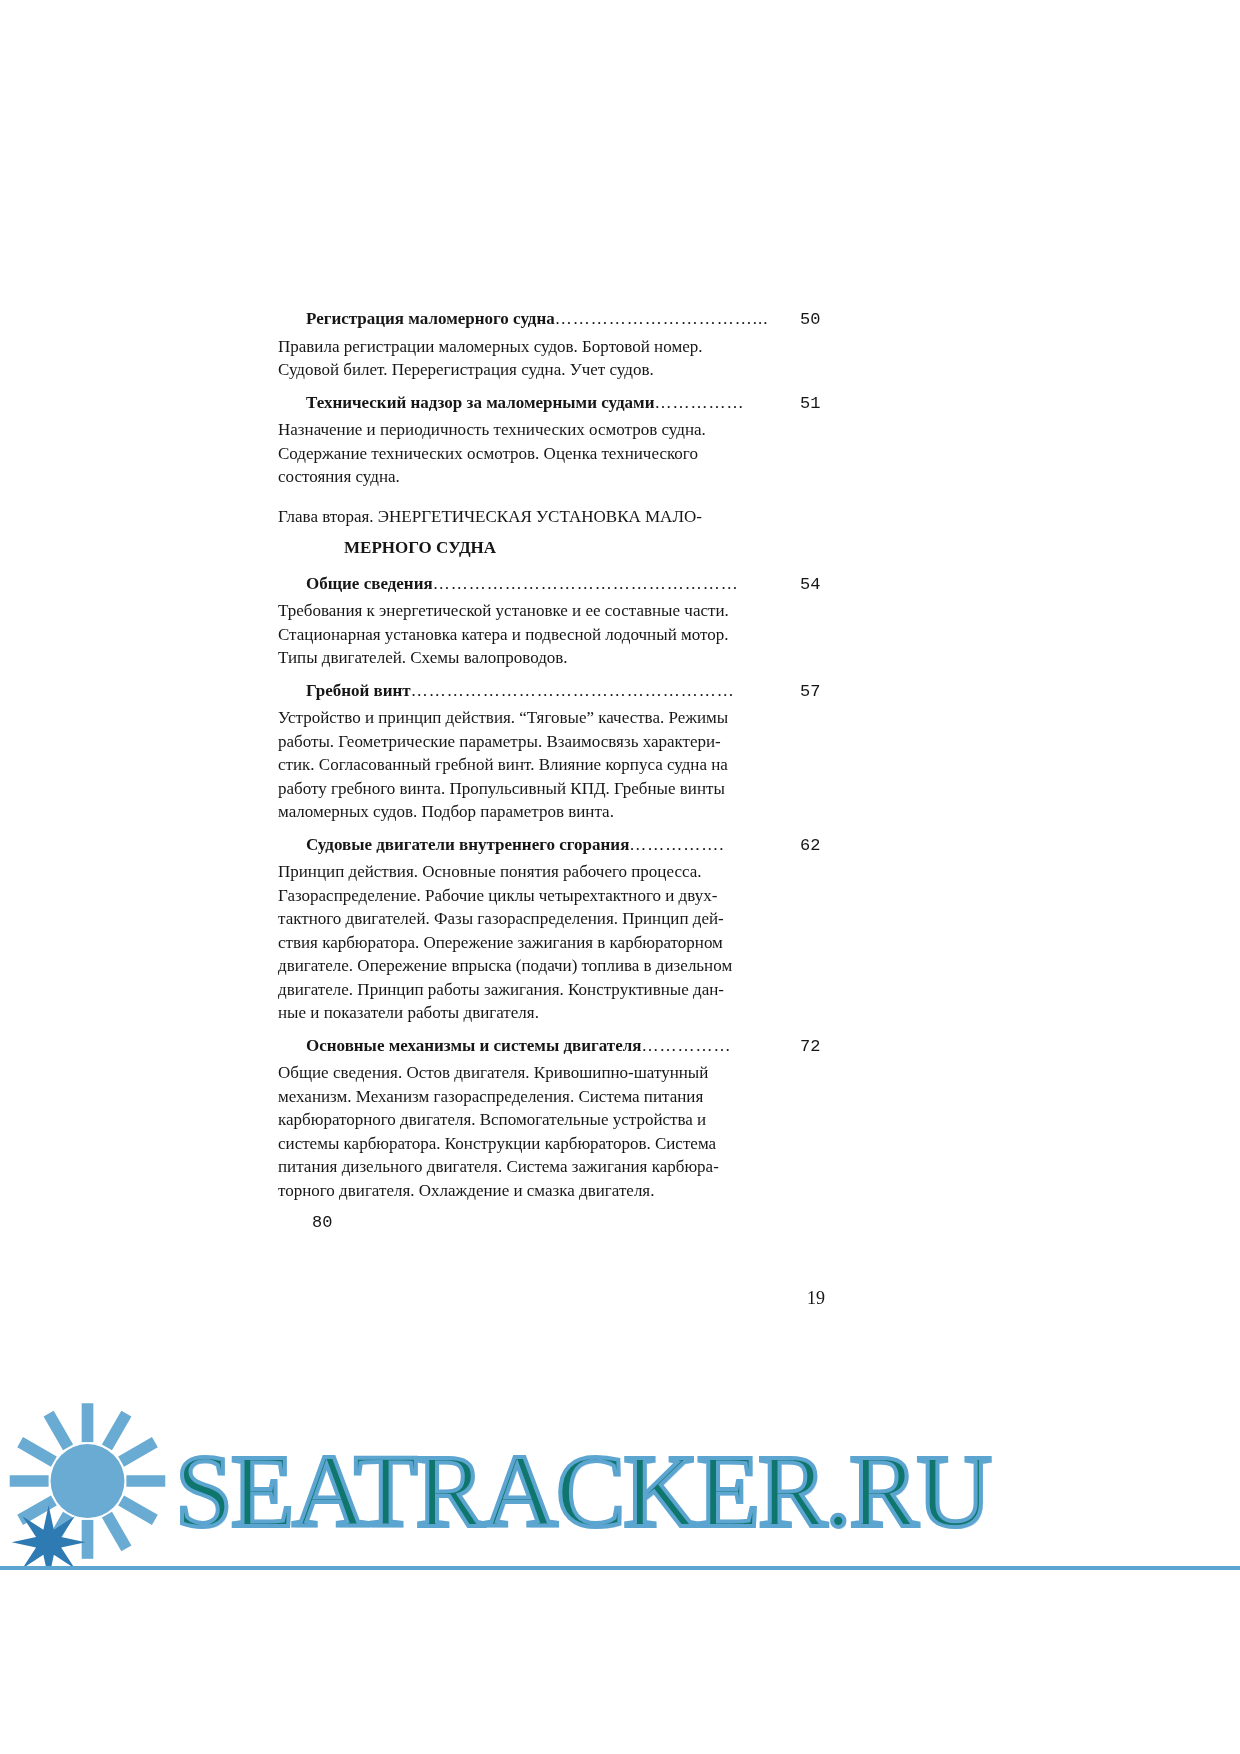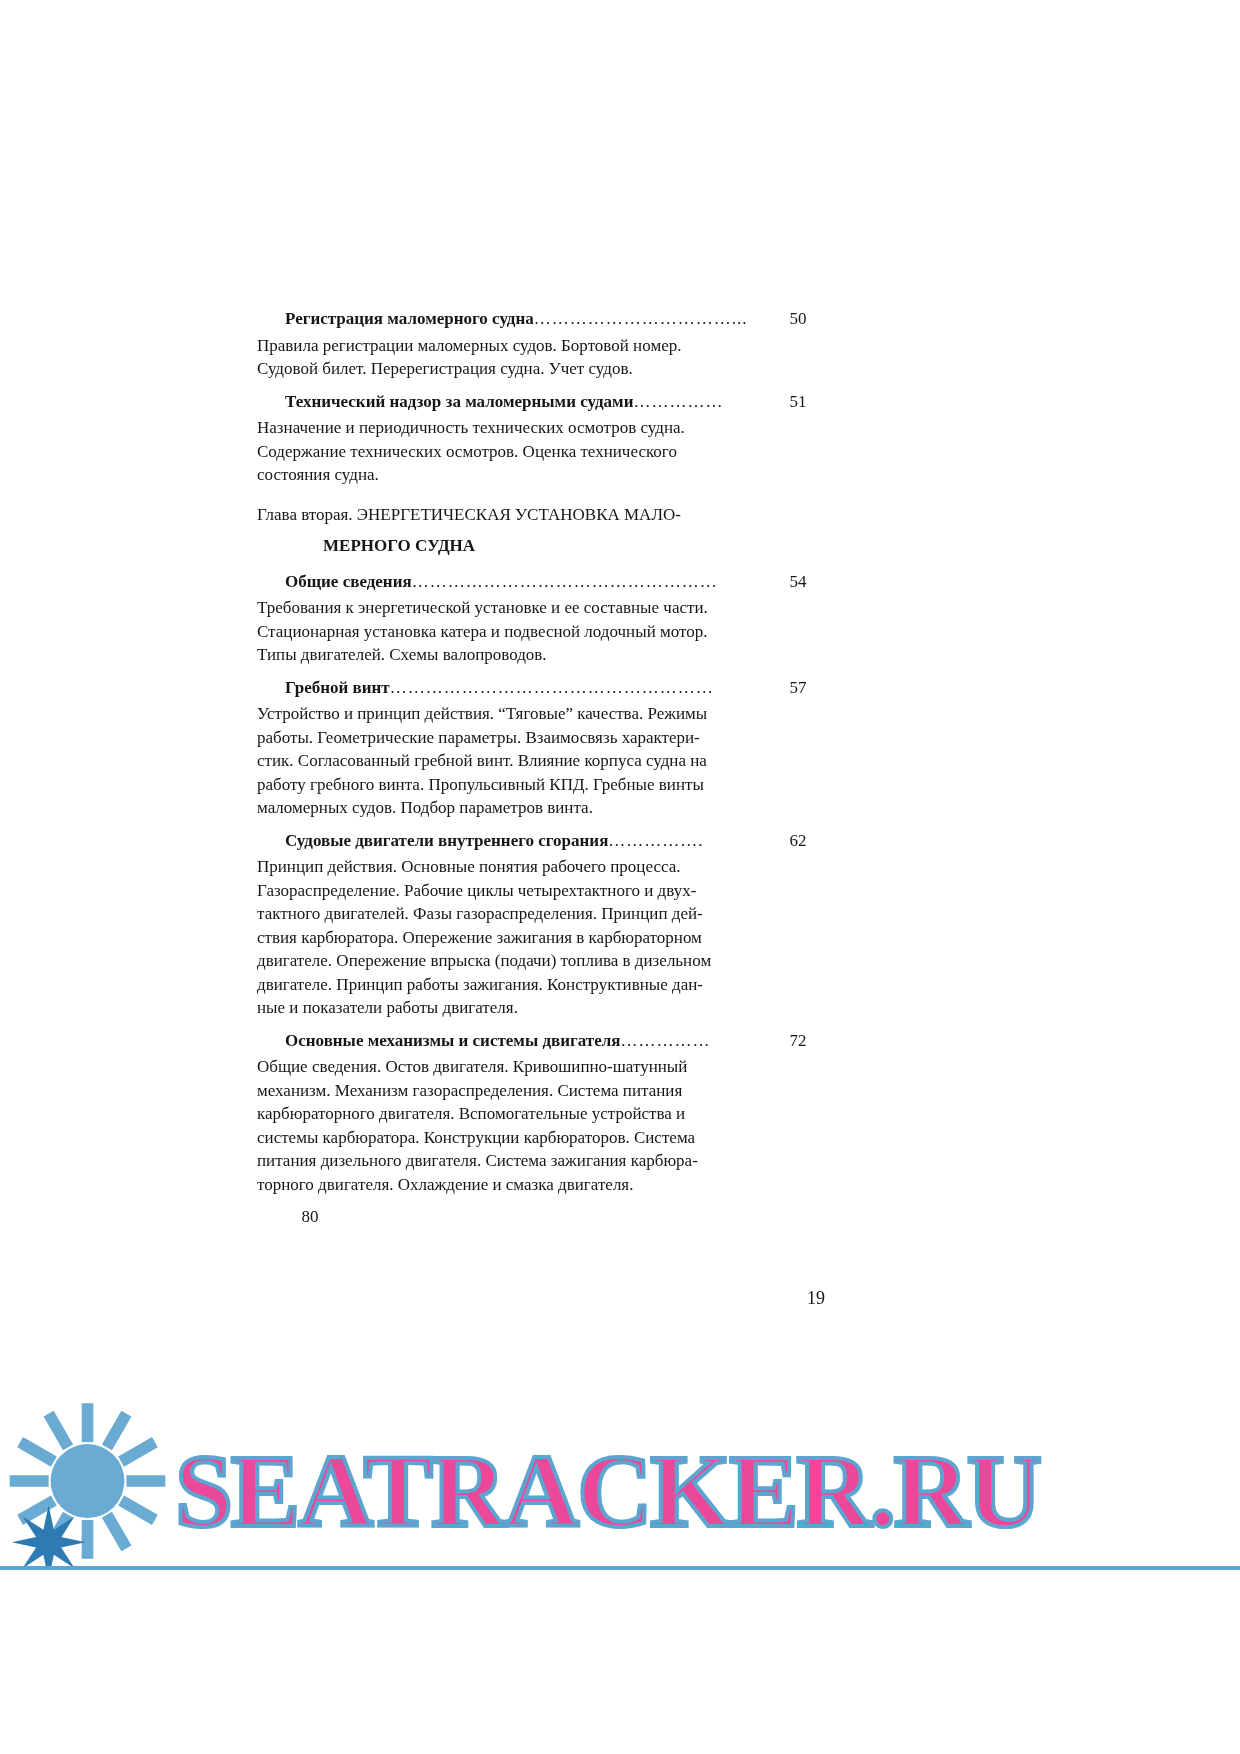--- a/index.html
+++ b/index.html
@@ -7,21 +7,21 @@
     position: relative;
     width: 1240px;
     height: 1754px;
     background: #ffffff;
     overflow: hidden;
     font-family: "Liberation Serif", "DejaVu Serif", serif;
     color: #161616;
   }
   .content {
     position: absolute;
-    left: 257px;
+    left: 278px;
     top: 298px;
     width: 560px;
     font-size: 17px;
     line-height: 23.5px;
   }
   .toc-row {
     display: flex;
     align-items: baseline;
     padding-left: 28px;
     margin-top: 9px;
@@ -29,22 +29,23 @@
   }
   .toc-left {
     flex: 1 1 auto;
     overflow: hidden;
     white-space: nowrap;
   }
   .toc-title { font-weight: bold; }
   .leader { font-weight: normal; letter-spacing: 1px; }
   .toc-page {
     flex: 0 0 38px;
-    text-align: center;
+    text-align: left;
     padding-left: 6px;
+    font-family: Liberation Mono, monospace;
   }
   .toc-desc {
     margin: 2px 0 2px 0;
     white-space: pre-line;
     text-align: justify;
   }
   .chapter {
     margin-top: 12px;
     margin-bottom: 6px;
     line-height: 31px;
@@ -72,25 +73,25 @@
     display: flex;
     align-items: flex-end;
   }
   .wm-sun {
     flex: 0 0 175px;
     height: 168px;
   }
   .wm-text {
     flex: 1 1 auto;
     font-family: "Liberation Serif", "DejaVu Serif", serif;
-    font-weight: 700;
+    font-weight: 400;
     font-size: 104px;
     line-height: 150px;
     letter-spacing: -2px;
-    color: #ec4899;
+    color: #0f766e;
     -webkit-text-stroke: 4px #5ca5d0;
     text-shadow:
       0 0 1px #5ca5d0,
       2px 2px 0 #cfe6f3;
     white-space: nowrap;
     overflow: hidden;
   }
 </style>
 </head>
 <body>

